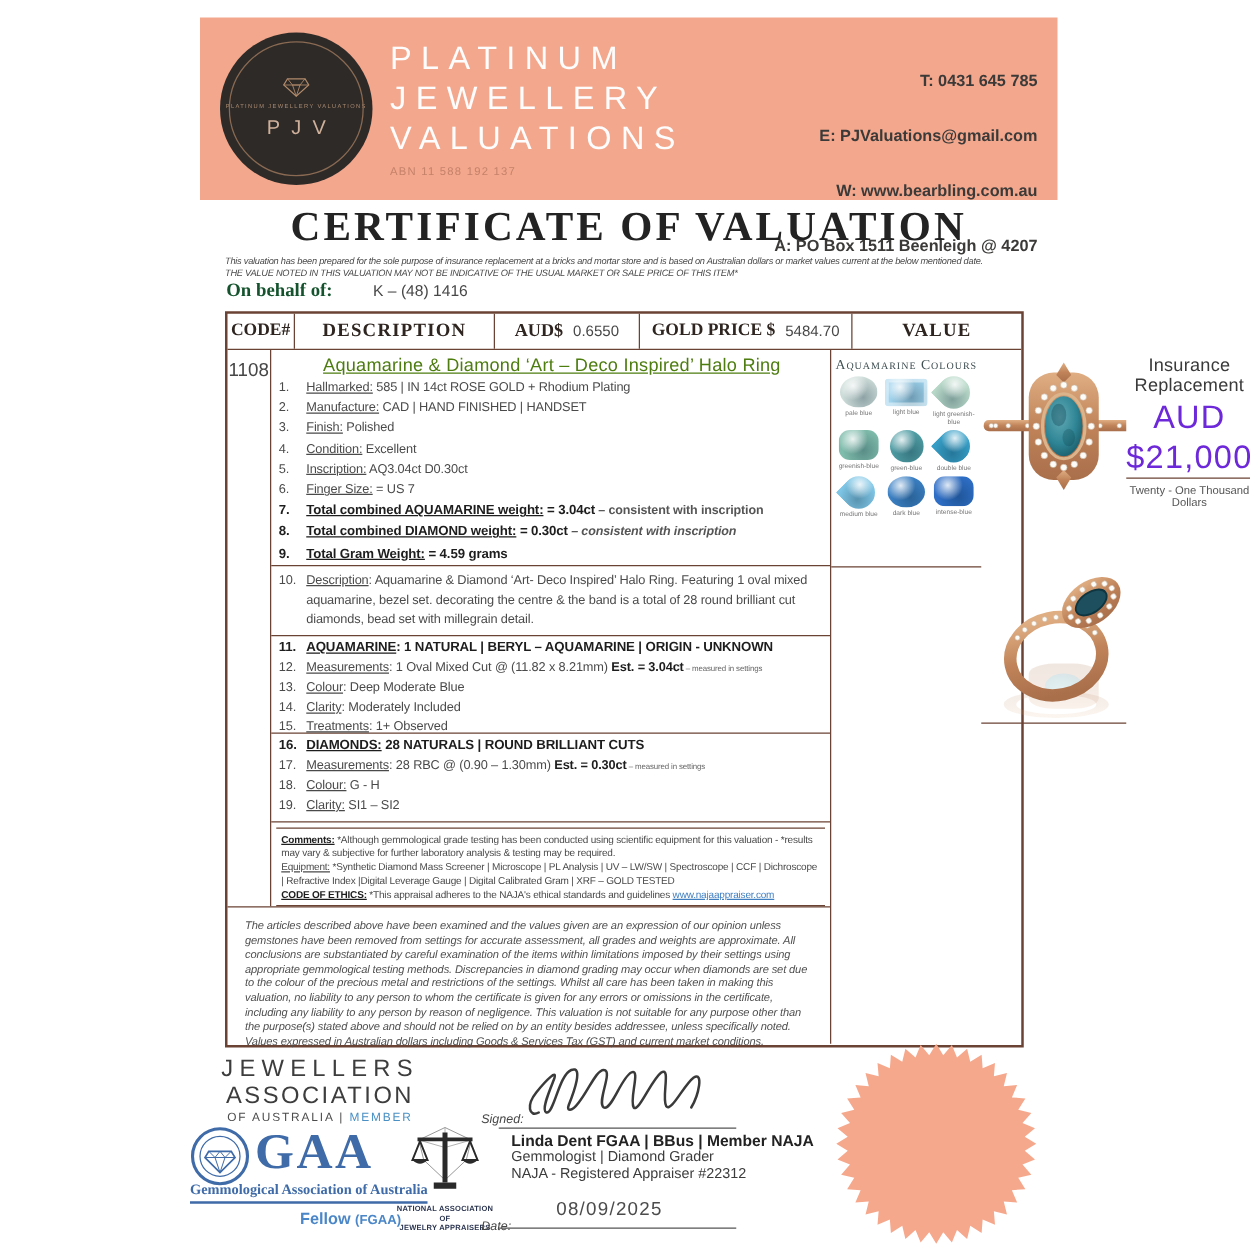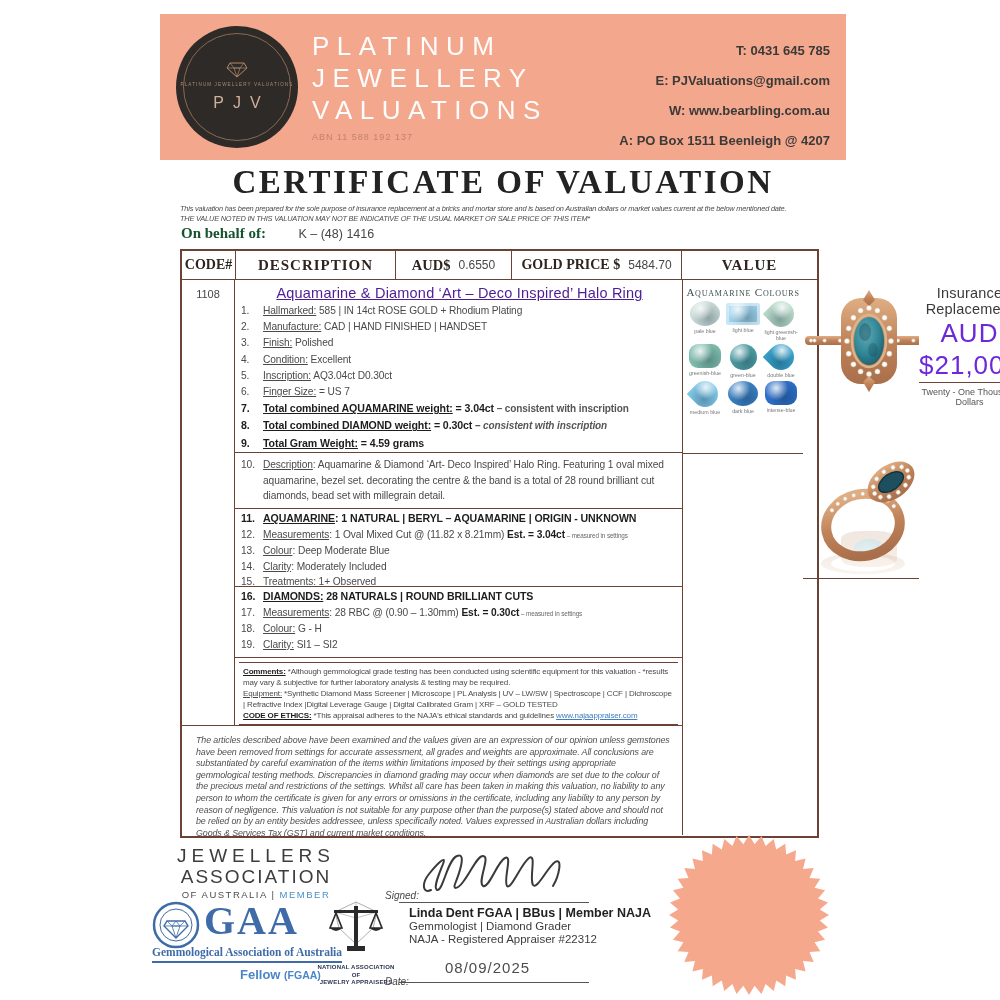--- a/index.html
+++ b/index.html
@@ -27,21 +27,21 @@
     font-size:4.6px; letter-spacing:1.1px; color:#a8896f; white-space:nowrap; margin-bottom:7px;
   }
   .logo-pjv { font-size:16px; letter-spacing:9px; color:#cfb09a; padding-left:9px; }
   .brand { position:absolute; left:152px; top:16px; }
   .brand-line {
     font-size:26px; letter-spacing:7.5px; color:#fdfdfd; font-weight:400;
     line-height:32px; white-space:nowrap;
   }
   .abn { margin-top:6px; font-size:9px; letter-spacing:1px; color:#c4826a; }
   .contacts { position:absolute; right:16px; top:22px; text-align:right; }
-  .contact-line { font-size:13px; font-weight:700; color:#3b3a39; line-height:30px; white-space:nowrap; }
+  .contact-line { font-size:13px; font-weight:700; color:#3b3a39; line-height:30px; white-space:nowrap;margin-top:14px; }
   
   .cert-title {
     position:absolute; left:160px; top:164px; width:686px; text-align:center;
     font-family:"Liberation Serif", serif; font-weight:700; font-size:33px;
     letter-spacing:2.5px; color:#232323; white-space:nowrap;
   }
   .intro { position:absolute; left:180px; top:204px; width:662px; font-style:italic;
     font-size:7.4px; letter-spacing:-0.2px; color:#4a4a4a; line-height:9.5px; }
   .behalf { position:absolute; left:181px; top:224px; }
   .behalf-lbl { font-family:"Liberation Serif", serif; font-weight:700; font-size:15px; color:#14532d; }
@@ -55,27 +55,27 @@
   .th-serif { font-family:"Liberation Serif", serif; font-weight:600; color:#2f2520; }
   .c-code { width:53px; font-size:14px; }
   .c-desc { width:160px; font-size:15px; letter-spacing:1px; }
   .c-aud  { width:116px; font-size:14.5px; gap:8px; }
   .c-gold { width:170px; font-size:14px; gap:8px; }
   .c-val  { flex:1; font-size:15px; letter-spacing:1px; }
   .hval { font-family:"Liberation Sans", sans-serif; font-weight:400; font-size:12px; color:#474747; letter-spacing:0; }
   .tbody { display:flex; height:555px; }
   .lgroup { width:501px; display:flex; flex-direction:column; }
   .lmain { display:flex; height:455px; border-bottom:1px solid #6b4334; }
-  .codecol { width:53px; border-right:1px solid #6b4334; text-align:center;
-    padding-top:8px; font-size:11px; color:#474747; }
+  .codecol { width:35px; border-right:1px solid #6b4334; text-align:center;
+    padding-top:8px; font-size:15px; color:#474747; }
   .desccol { width:447px; display:flex; flex-direction:column; }
   .sec { border-bottom:1px solid #6b4334; padding:2px 4px 0 6px; }
   .sec:last-child { border-bottom:none; }
   .item-title {
-    text-align:center; font-size:14.5px; color:#4c1d95; text-decoration:underline;
+    text-align:center; font-size:14.5px; color:#4d7c0f; text-decoration:underline;
     padding:3px 0 2px 0; letter-spacing:0.2px;
   }
   .item { display:flex; font-size:10.2px; color:#4a4a4a; line-height:16.2px; letter-spacing:-0.1px; }
   .sec-d10 .item { line-height:15.5px; padding-top:2px; }
   .sec-aq .item, .sec-di .item { line-height:15.6px; }
   .item .num { flex:0 0 22px; }
   .item .body { flex:1; }
   .u { text-decoration:underline;text-align:right; }
   .item.b, .item.b .body { font-weight:700; color:#1d1d1d; font-size:10.6px; }
   .est { font-weight:700; color:#1d1d1d; }

